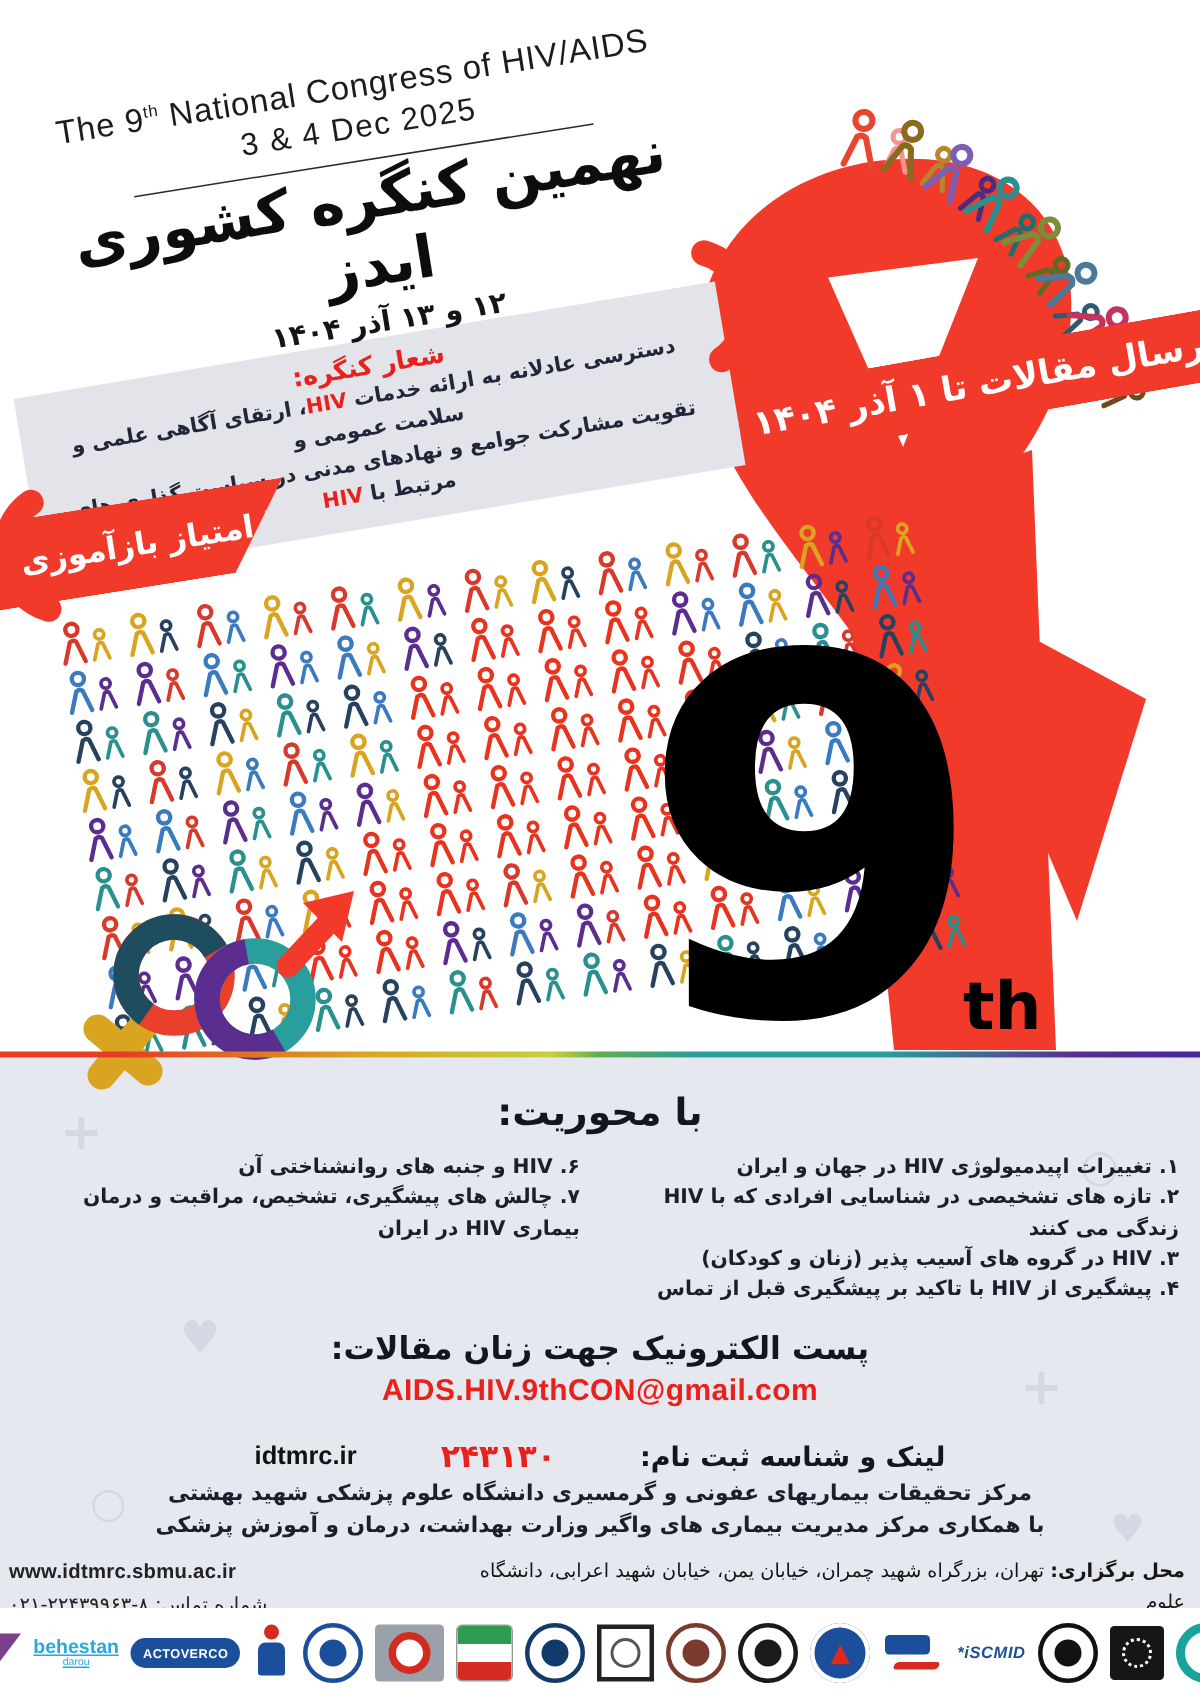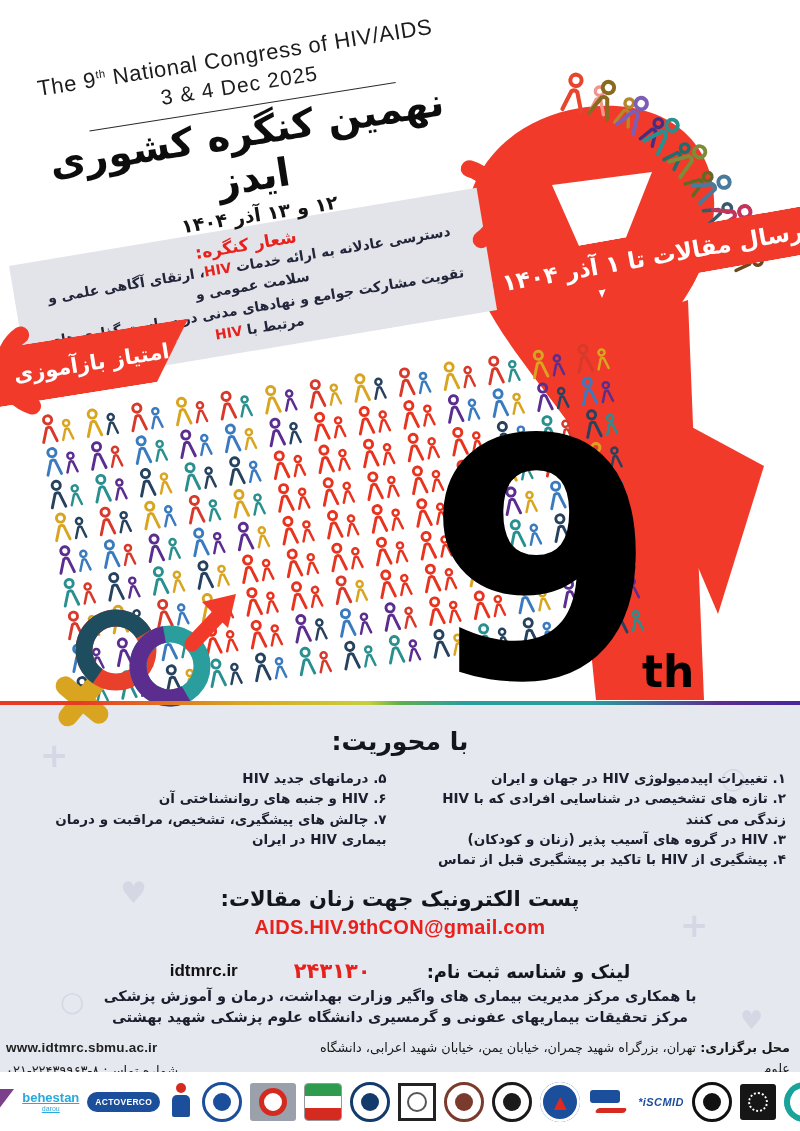--- a/index.html
+++ b/index.html
@@ -1455,37 +1455,36 @@
 
     <div class="topics-heading">با محوریت:</div>
     <div class="topics-cols">
       <ul>
           <li>۱. تغییرات اپیدمیولوژی HIV در جهان و ایران</li>
           <li>۲. تازه های تشخیصی در شناسایی افرادی که با HIV زندگی می کنند</li>
           <li>۳. HIV در گروه های آسیب پذیر (زنان و کودکان)</li>
           <li>۴. پیشگیری از HIV با تاکید بر پیشگیری قبل از تماس</li>
         </ul>
       <ul>
-          <li>۵. درمانهای جدید HIV</li>
           <li>۶. HIV و جنبه های روانشناختی آن</li>
           <li>۷. چالش های پیشگیری، تشخیص، مراقبت و درمان بیماری HIV در ایران</li>
         </ul>
     </div>
 
     <div class="email-heading">پست الکترونیک جهت زنان مقالات:</div>
     <div class="email">AIDS.HIV.9thCON@gmail.com</div>
 
     <div class="reg-row">
       <span class="reg-label">لینک و شناسه ثبت نام:</span>
       <span class="reg-code">۲۴۳۱۳۰</span>
       <span class="reg-site">idtmrc.ir</span>
     </div>
 
+    <div class="org-line">مرکز تحقیقات بیماریهای عفونی و گرمسیری دانشگاه علوم پزشکی شهید بهشتی</div>
     <div class="org-line">با همکاری مرکز مدیریت بیماری های واگیر وزارت بهداشت، درمان و آموزش پزشکی</div>
-    <div class="org-line">مرکز تحقیقات بیماریهای عفونی و گرمسیری دانشگاه علوم پزشکی شهید بهشتی</div>
 
     <div class="bottom-row">
       <div class="venue">
         <div><b>محل برگزاری:</b><span> تهران، بزرگراه شهید چمران، خیابان یمن، خیابان شهید اعرابی، دانشگاه علوم</span></div>
         <div><span>پزشکی شهید بهشتی، دانشکده پزشکی، طبقه دوم، </span><b>سالن همایش‌های بین المللی امام خمینی (ره)</b></div>
       </div>
       <div class="contact">
         <div class="website">www.idtmrc.sbmu.ac.ir</div>
         <div class="phoneline">
           <span>شماره تماس:</span>

